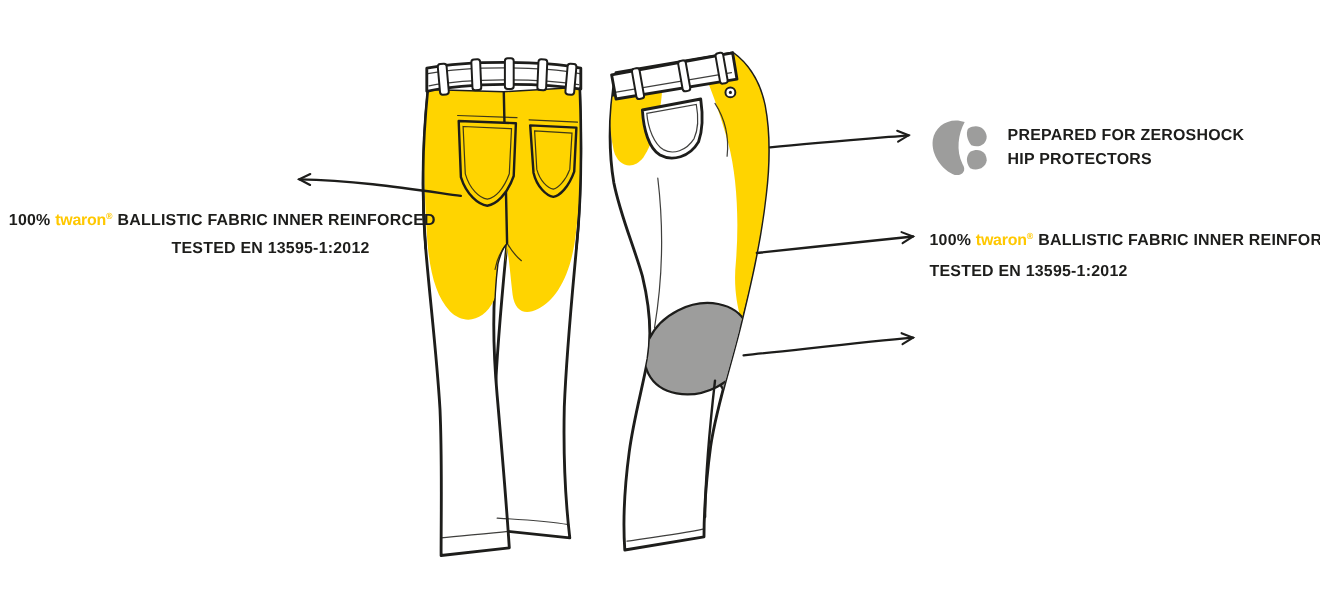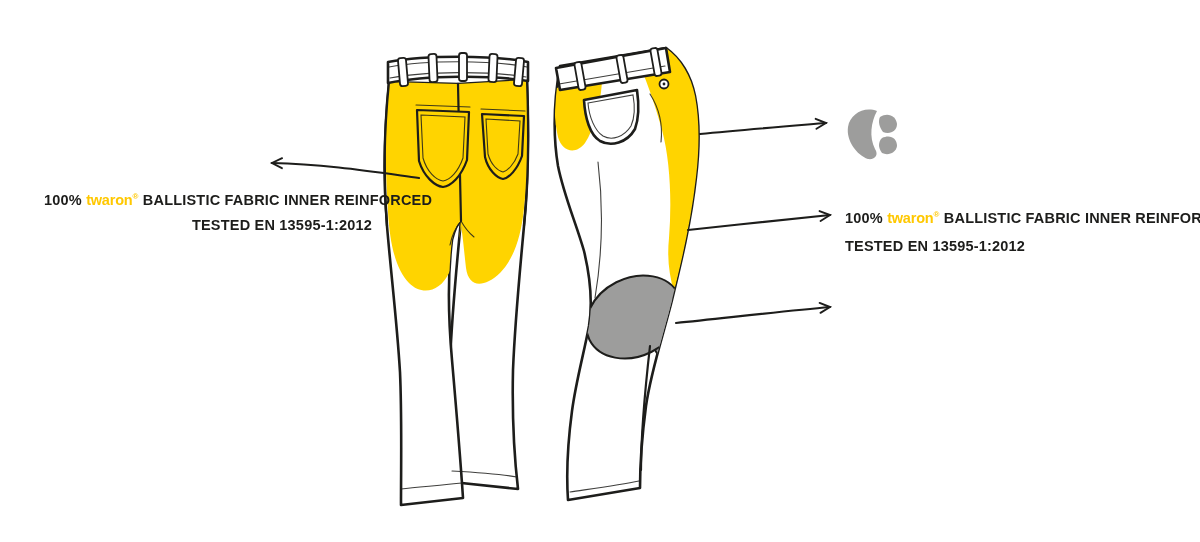--- a/index.html
+++ b/index.html
@@ -7,21 +7,21 @@
     position:relative; width:1200px; height:542px; background:#ffffff;
     font-family:"Liberation Sans", sans-serif; color:#1d1d1b; overflow:hidden;
   }
   svg.art { position:absolute; left:0; top:0; }
   .ann {
     position:absolute; font-weight:700; font-size:14.5px; line-height:22px;
     letter-spacing:0.2px; color:#1d1d1b; white-space:nowrap;
   }
   .brand { color:#ffc800; text-transform:lowercase; letter-spacing:-0.2px; }
   .brand-reg { color:#ffc800; font-size:8px; vertical-align:super; }
-  .ann-left { left:8px; top:186px;margin-left:36px; }
+  .ann-left { left:8px; top:186px; }
   .ann-left .l2 { width:240px; margin-left:118px; text-align:center; margin-top:3px; }
   .ann-hip { left:916px; top:112px; }
   .ann-thigh { left:845px; top:204px; }
   .ann-thigh .l2 { margin-top:6px; }
   .ann-knee { left:845px; top:296px; }
   .ann-knee .l2 { margin-top:10px; }
   .ce-svg { vertical-align:-3px; margin-left:9px; }
   .leg { fill:#ffffff; stroke:#1d1d1b; stroke-width:2.6; stroke-linejoin:round; }
   .seam { fill:none; stroke:#1d1d1b; stroke-width:2.2; stroke-linecap:round; }
   .stitch { fill:none; stroke:#1d1d1b; stroke-width:1.1; stroke-linecap:round; opacity:.85; }
@@ -132,20 +132,24 @@
       <path class="arrow" d="M688,230 C735,225 790,219 830,215" marker-end="url(#ah)"></path>
       <path class="arrow" d="M676,323 C725,318 785,311 830,307" marker-end="url(#ah)"></path>
     </g>
   </svg>
 
   <div class="ann ann-left">
     <div class="l1"><span>100% </span><span class="brand">twaron</span><sup class="brand-reg">®</sup><span> BALLISTIC FABRIC INNER REINFORCED</span></div>
     <div class="l2">TESTED EN 13595-1:2012</div>
   </div>
 
+  <div class="ann ann-hip">
+    <div>PREPARED FOR ZEROSHOCK</div>
+    <div>HIP PROTECTORS</div>
+  </div>
 
   <div class="ann ann-thigh">
     <div class="l1"><span>100% </span><span class="brand">twaron</span><sup class="brand-reg">®</sup><span> BALLISTIC FABRIC INNER REINFORCED</span></div>
     <div class="l2">TESTED EN 13595-1:2012</div>
   </div>
 
 
 </div>
 
 </body></html>

